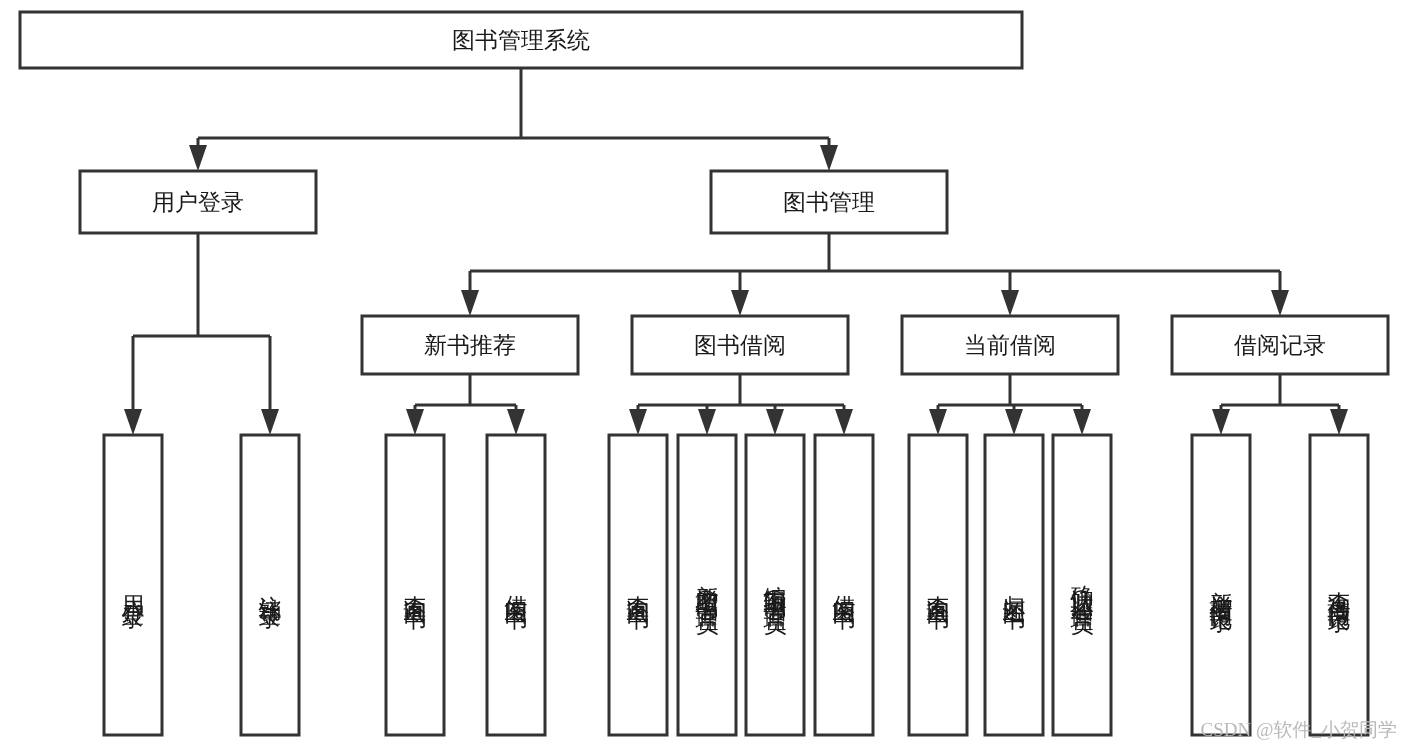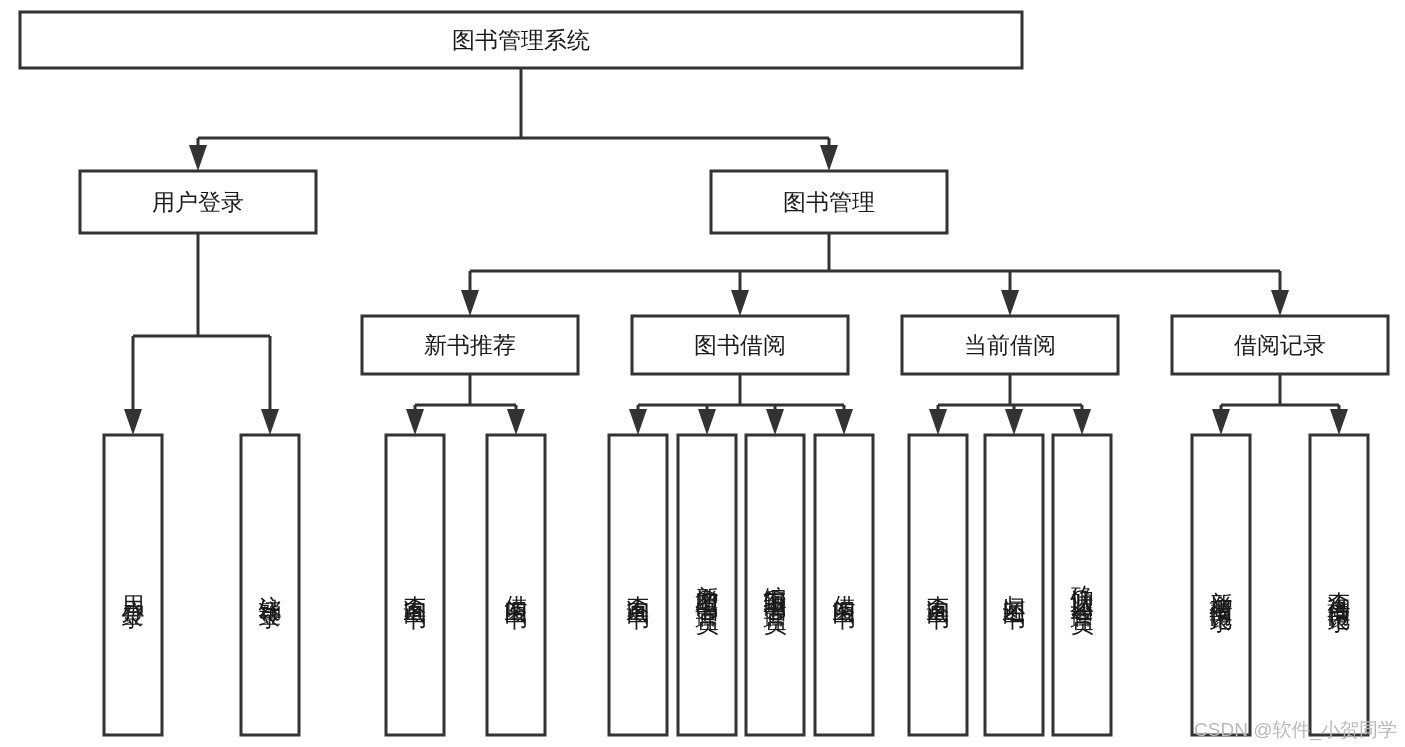--- a/index.html
+++ b/index.html
@@ -60,21 +60,21 @@
     white-space: nowrap;
     display: flex;
     align-items: center;
     justify-content: center;
     pointer-events: none;
   }
   .watermark {
     position: absolute;
     right: 8px;
     bottom: 4px;
-    font-family: Liberation Sans, sans-serif;
+    font-family: Liberation Serif, serif;
     font-size: 19px;
     color: #b9b9b9;
     white-space: nowrap;
   }
 </style>
 </head>
 <body>
 
 <div id="diagram-root">
 

